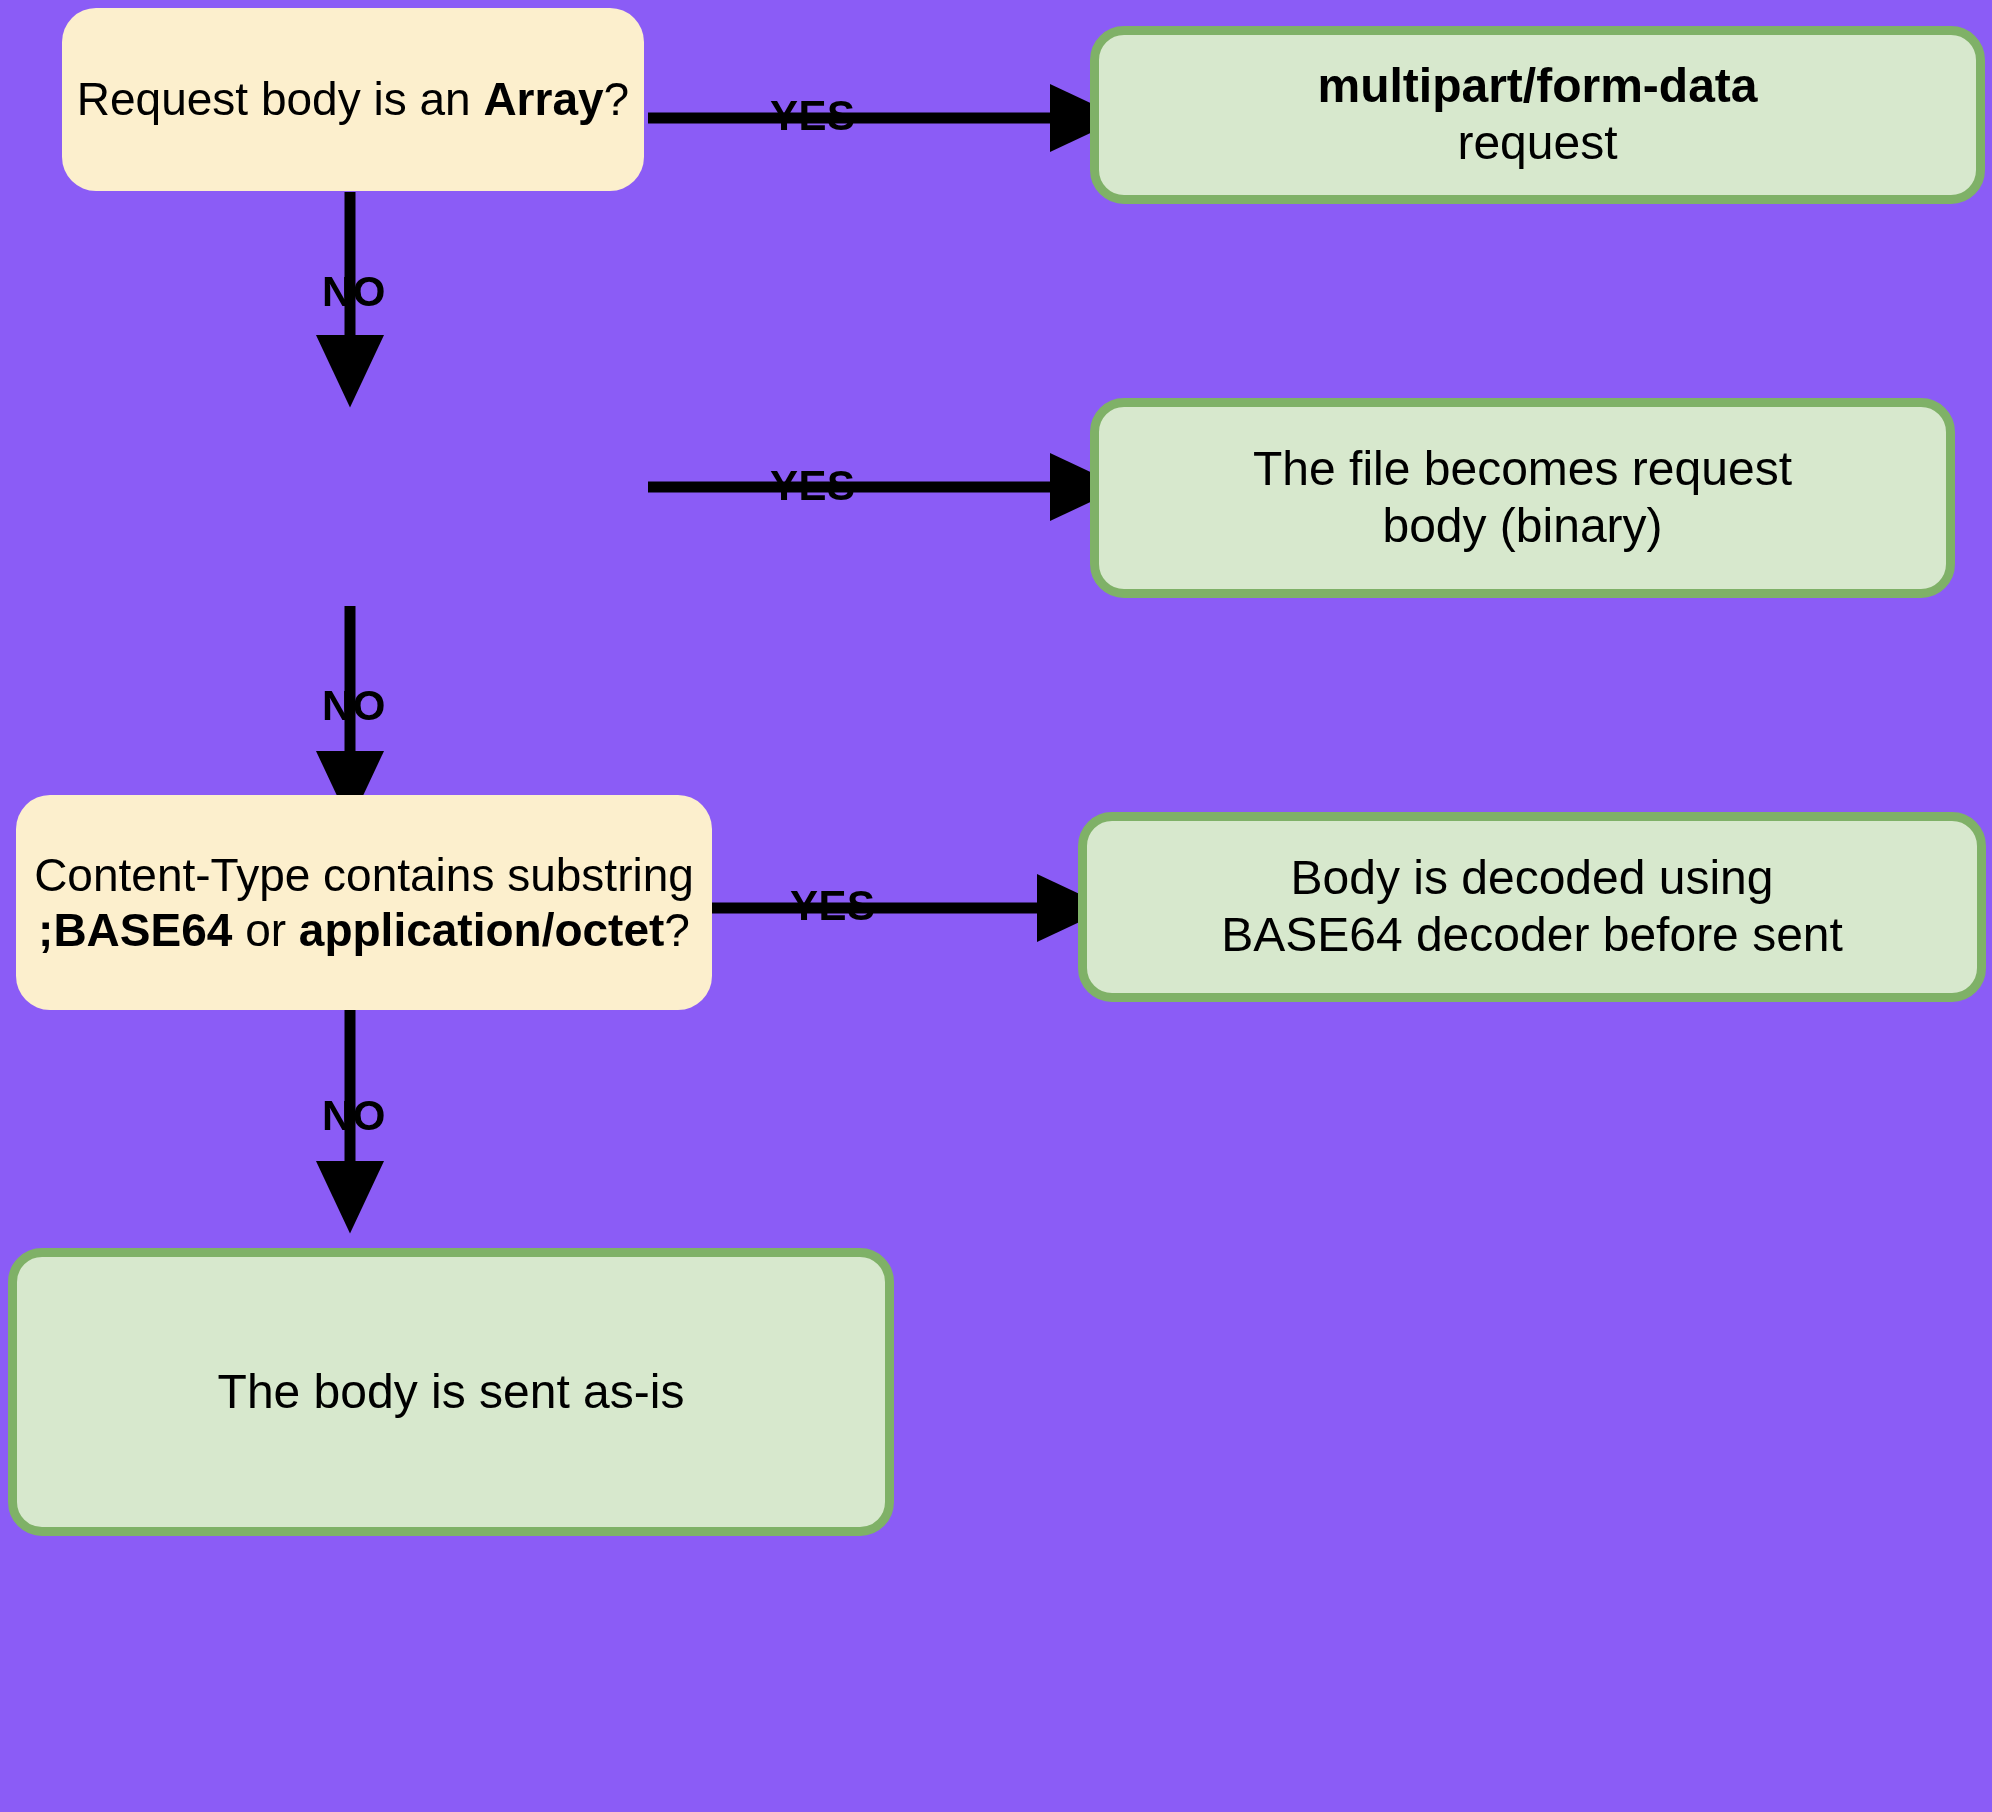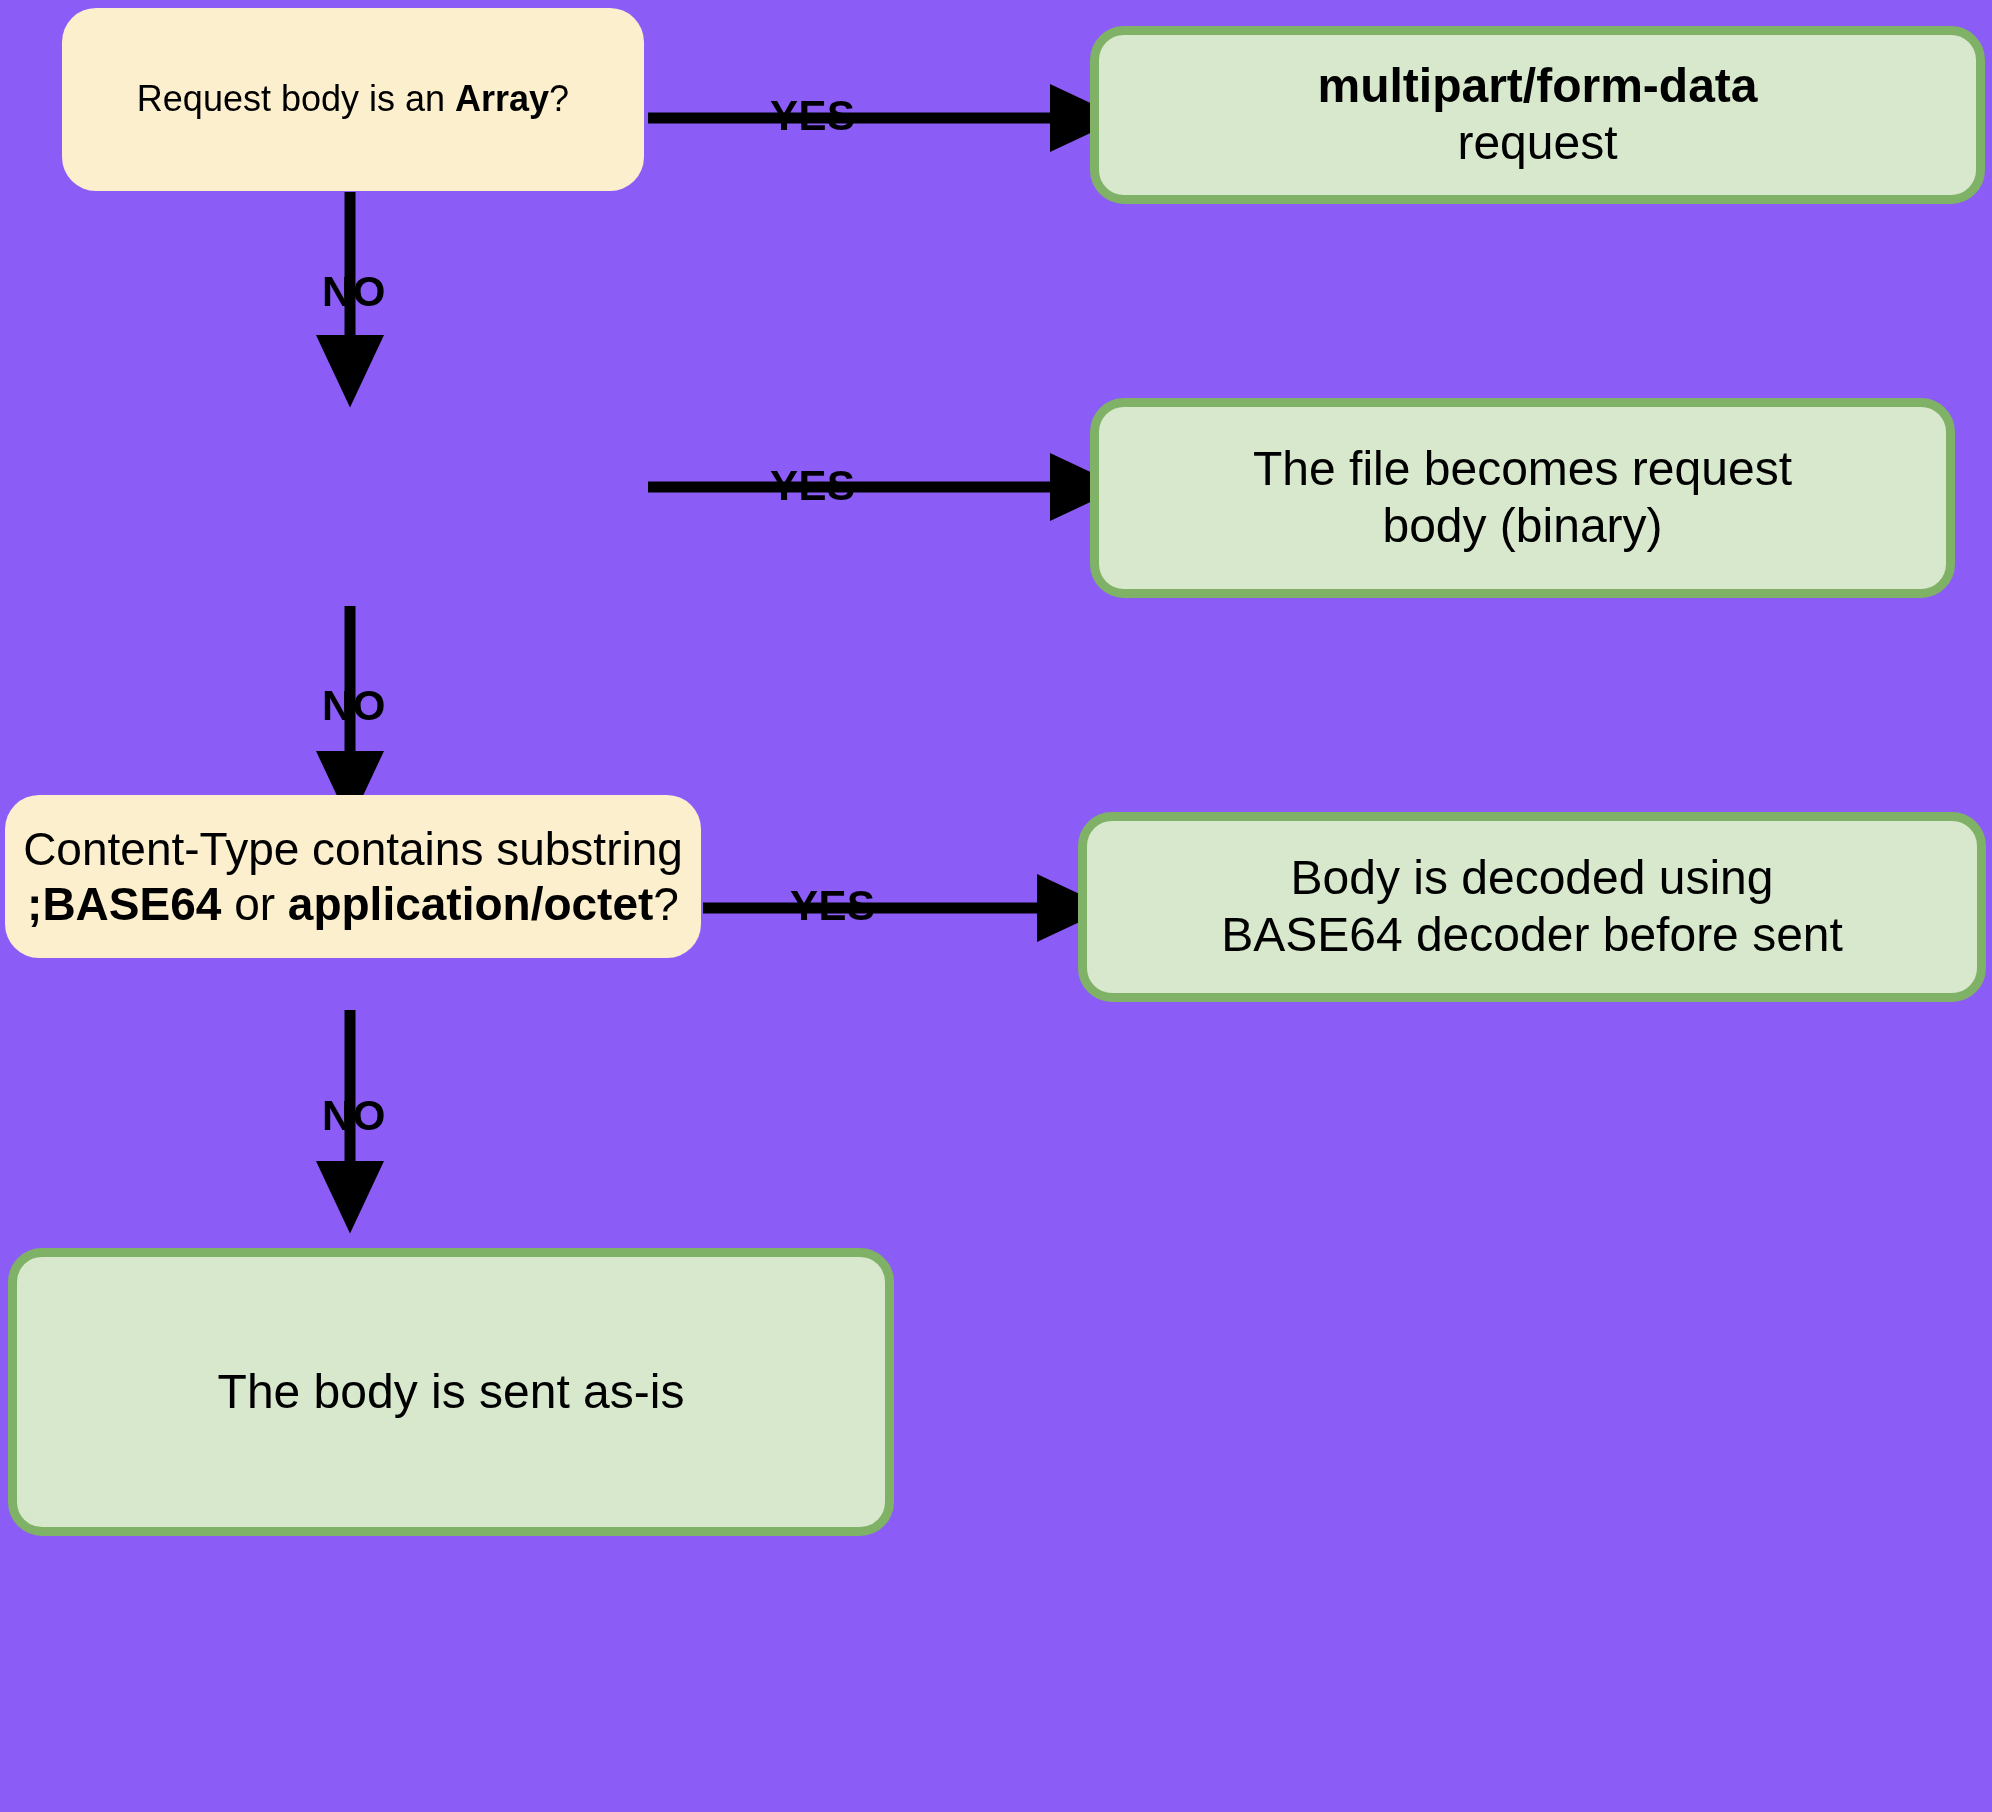--- a/index.html
+++ b/index.html
@@ -42,21 +42,21 @@
   .decision {
     border-color: #d9b955;
   }
   .terminal {
     background: #d7e8cd;
     border: 9px solid #7fb167;
     border-radius: 34px;
   }
   .fs-46 { font-size: 46px; }
   .fs-48 { font-size: 48px; }
-  .fs-50 { font-size: 36px; }
+  .fs-50 { font-size: 46px; }
 
   b { font-weight: bold; }
   .edge-label {
     position: absolute;
     font-weight: bold;
     font-size: 42px;
     color: #000000;
     letter-spacing: 0.5px;
     white-space: nowrap;
   }
@@ -117,21 +117,21 @@
   </div>
 
 
   <div class="node terminal fs-48" style="left:1090px; top:398px; width:865px; height:200px;">
     <div class="txt">
       <span>The file becomes request</span><br>
       <span>body (binary)</span>
     </div>
   </div>
 
-  <div class="node decision fs-46" style="left:5px; top:795px; width:696px; height:163px;">
+  <div class="node decision fs-46" style="left:16px; top:795px; width:696px; height:215px;">
     <div class="txt">
       <span>Content-Type contains substring</span><br>
       <b>;BASE64</b><span> or </span><b>application/octet</b><span>?</span>
     </div>
   </div>
 
   <div class="node terminal fs-48" style="left:1078px; top:812px; width:908px; height:190px;">
     <div class="txt">
       <span>Body is decoded using</span><br>
       <span>BASE64 decoder before sent</span>

